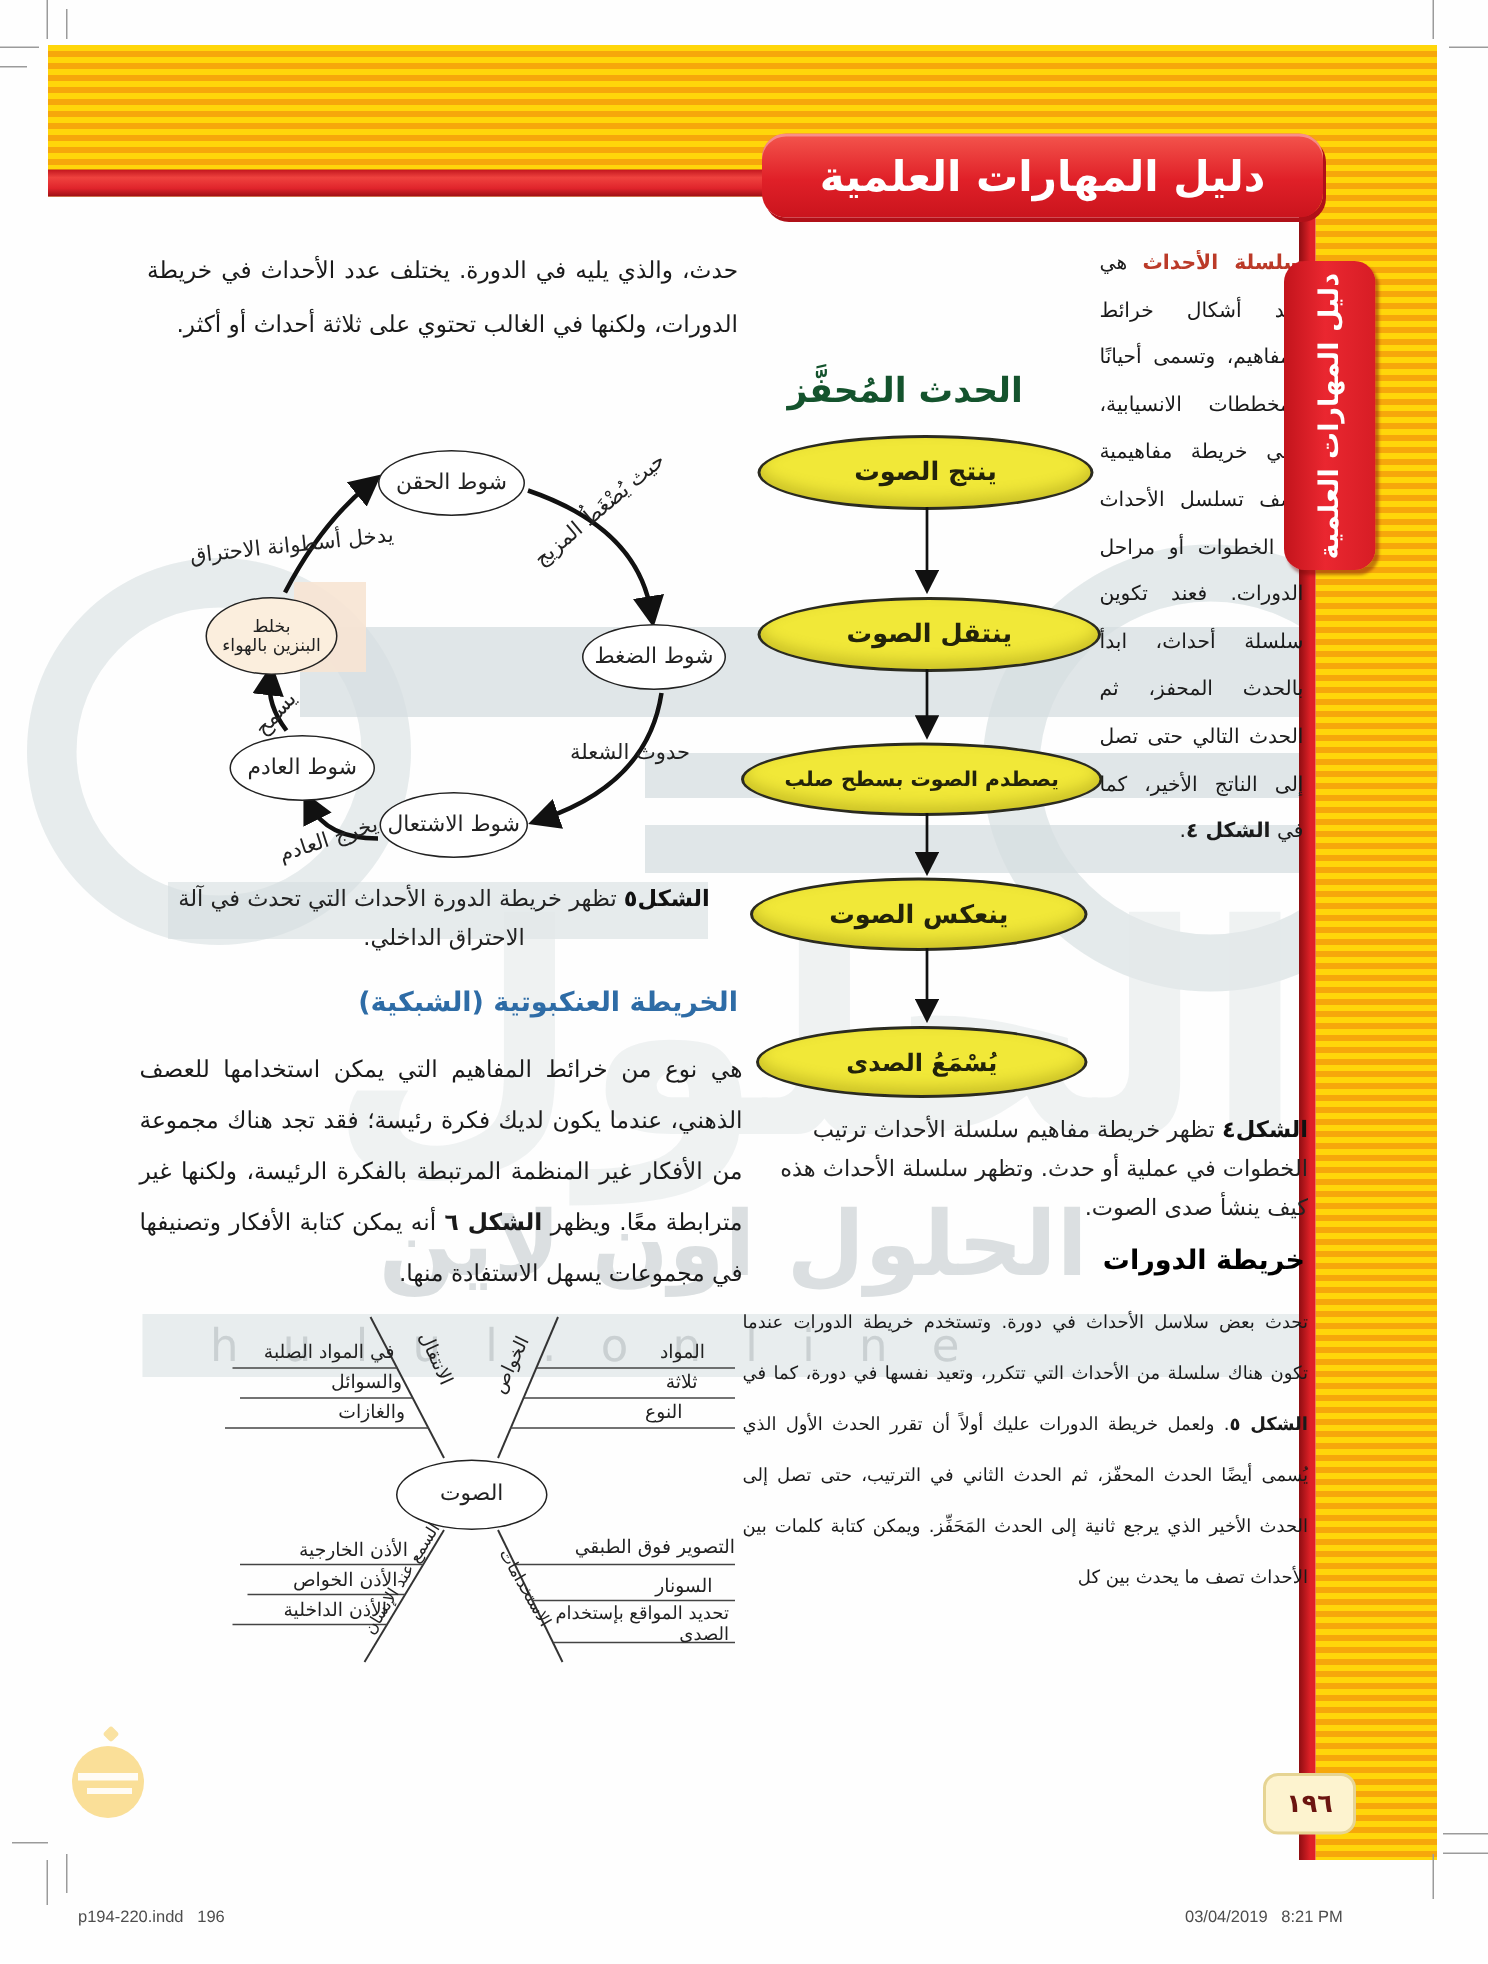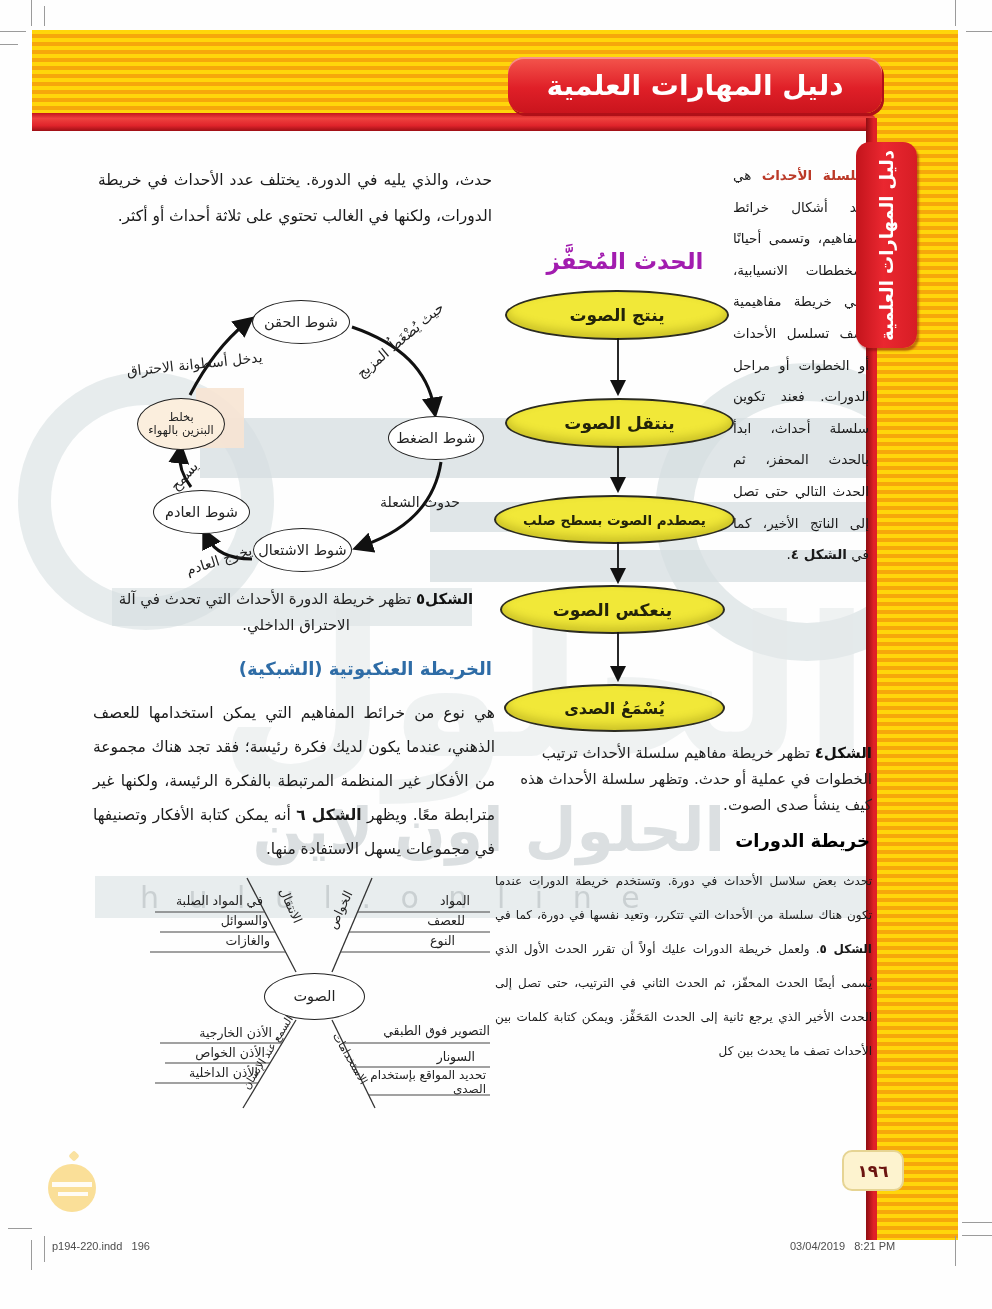--- a/index.html
+++ b/index.html
@@ -2,21 +2,21 @@
 <html lang="ar"><head>
 <meta charset="utf-8">
 <style>
   html,body{margin:0;padding:0;background:#ffffff;}
   #page{position:relative;width:992px;height:1309px;background:#fefefe;overflow:hidden;
         font-family:"DejaVu Sans",sans-serif;color:#1a1a1a;}
   .abs{position:absolute;}
   .frame{z-index:0;}
   .wm{z-index:1;pointer-events:none;}
   .c{z-index:2;}
-  .top{z-index:3;}
+  .top{z-index:3;margin-top:32px;}
   .rtl{direction:rtl;unicode-bidi:embed;}
   .just{text-align:justify;text-justify:inter-word;}
   .stripes{background:repeating-linear-gradient(180deg,#ffd60a 0px,#ffd60a 4px,#f6a70b 4px,#f6a70b 8px);}
   .ellipse{border:2px solid #2b2b20;border-radius:50%;background:#f1e838;
            display:flex;align-items:center;justify-content:center;text-align:center;
            color:#23230a;font-weight:bold;box-shadow:inset 0 -5px 9px rgba(120,110,0,.30);}
   .cyc{border:1.6px solid #222;border-radius:50%;background:#fff;
        display:flex;align-items:center;justify-content:center;text-align:center;
        color:#222;font-size:14.5px;line-height:15px;}
   .edge-label{font-size:14px;color:#222;white-space:nowrap;}
@@ -62,21 +62,21 @@
               background:linear-gradient(90deg,#c3141c 0%,#ea2730 45%,#d71d25 100%);
               box-shadow:2px 3px 2px rgba(120,10,10,.45);
               display:flex;align-items:center;justify-content:center;">
     <span style="writing-mode:vertical-rl;transform:rotate(180deg);color:#fff;font-weight:bold;font-size:18px;white-space:nowrap;">دليل المهارات العلمية</span>
   </div>
 
   <div class="abs c rtl just" style="left:733px;top:160px;width:136px;height:430px;font-size:13.5px;line-height:31.6px;">
     <b style="color:#bb3a28;">سلسلة الأحداث</b><span> هي أحد أشكال خرائط المفاهيم، وتسمى أحيانًا المخططات الانسيابية، وهي خريطة مفاهيمية تصف تسلسل الأحداث أو الخطوات أو مراحل الدورات. فعند تكوين سلسلة أحداث، ابدأ بالحدث المحفز، ثم الحدث التالي حتى تصل إلى الناتج الأخير، كما في </span><b>الشكل ٤</b><span>.</span>
   </div>
 
-  <div class="abs c rtl" style="left:525px;top:248px;width:200px;text-align:center;font-weight:bold;font-size:23px;color:#a21caf;">الحدث المُحفَّز</div>
+  <div class="abs c rtl" style="left:525px;top:248px;width:200px;text-align:left;font-weight:bold;font-size:23px;color:#14532d;">الحدث المُحفَّز</div>
 
   <div class="abs c ellipse" style="left:505px;top:290px;width:220px;height:46px;font-size:17px;">
     <span class="rtl">ينتج الصوت</span>
   </div>
   <div class="abs c ellipse" style="left:505px;top:398px;width:225px;height:46px;font-size:17px;">
     <span class="rtl">ينتقل الصوت</span>
   </div>
   <div class="abs c ellipse" style="left:494px;top:495px;width:237px;height:45px;font-size:13.5px;">
     <span class="rtl">يصطدم الصوت بسطح صلب</span>
   </div>
@@ -189,21 +189,21 @@
   <div class="abs c rtl wlabel" style="left:262px;top:898px;width:58px;transform:rotate(66deg);text-align:center;">الانتقال</div>
   <div class="abs c rtl wlabel" style="left:312px;top:902px;width:56px;transform:rotate(-64deg);text-align:center;">الخواص</div>
   <div class="abs c rtl wlabel" style="left:222px;top:1046px;width:92px;transform:rotate(-58deg);text-align:center;font-size:11px;">السمع عند الإنسان</div>
   <div class="abs c rtl wlabel" style="left:305px;top:1052px;width:90px;transform:rotate(60deg);text-align:center;font-size:11px;">الاستخدامات</div>
 
   <div class="abs c rtl witem" style="left:150px;top:894px;width:113px;">في المواد الصلبة</div>
   <div class="abs c rtl witem" style="left:156px;top:914px;width:112px;">والسوائل</div>
   <div class="abs c rtl witem" style="left:150px;top:934px;width:120px;">والغازات</div>
 
   <div class="abs c rtl witem" style="left:360px;top:894px;width:110px;">المواد</div>
-  <div class="abs c rtl witem" style="left:355px;top:914px;width:110px;">للعصف</div>
+  <div class="abs c rtl witem" style="left:355px;top:914px;width:110px;">ثلاثة</div>
   <div class="abs c rtl witem" style="left:345px;top:934px;width:110px;">النوع</div>
 
   <div class="abs c rtl witem" style="left:150px;top:1026px;width:122px;">الأذن الخارجية</div>
   <div class="abs c rtl witem" style="left:145px;top:1046px;width:120px;">الأذن الخواص</div>
   <div class="abs c rtl witem" style="left:140px;top:1066px;width:118px;">الأذن الداخلية</div>
 
   <div class="abs c rtl witem" style="left:340px;top:1024px;width:150px;">التصوير فوق الطبقي</div>
   <div class="abs c rtl witem" style="left:355px;top:1050px;width:120px;">السونار</div>
   <div class="abs c rtl witem" style="left:348px;top:1068px;width:138px;font-size:12px;">تحديد المواقع بإستخدام الصدى</div>
 

